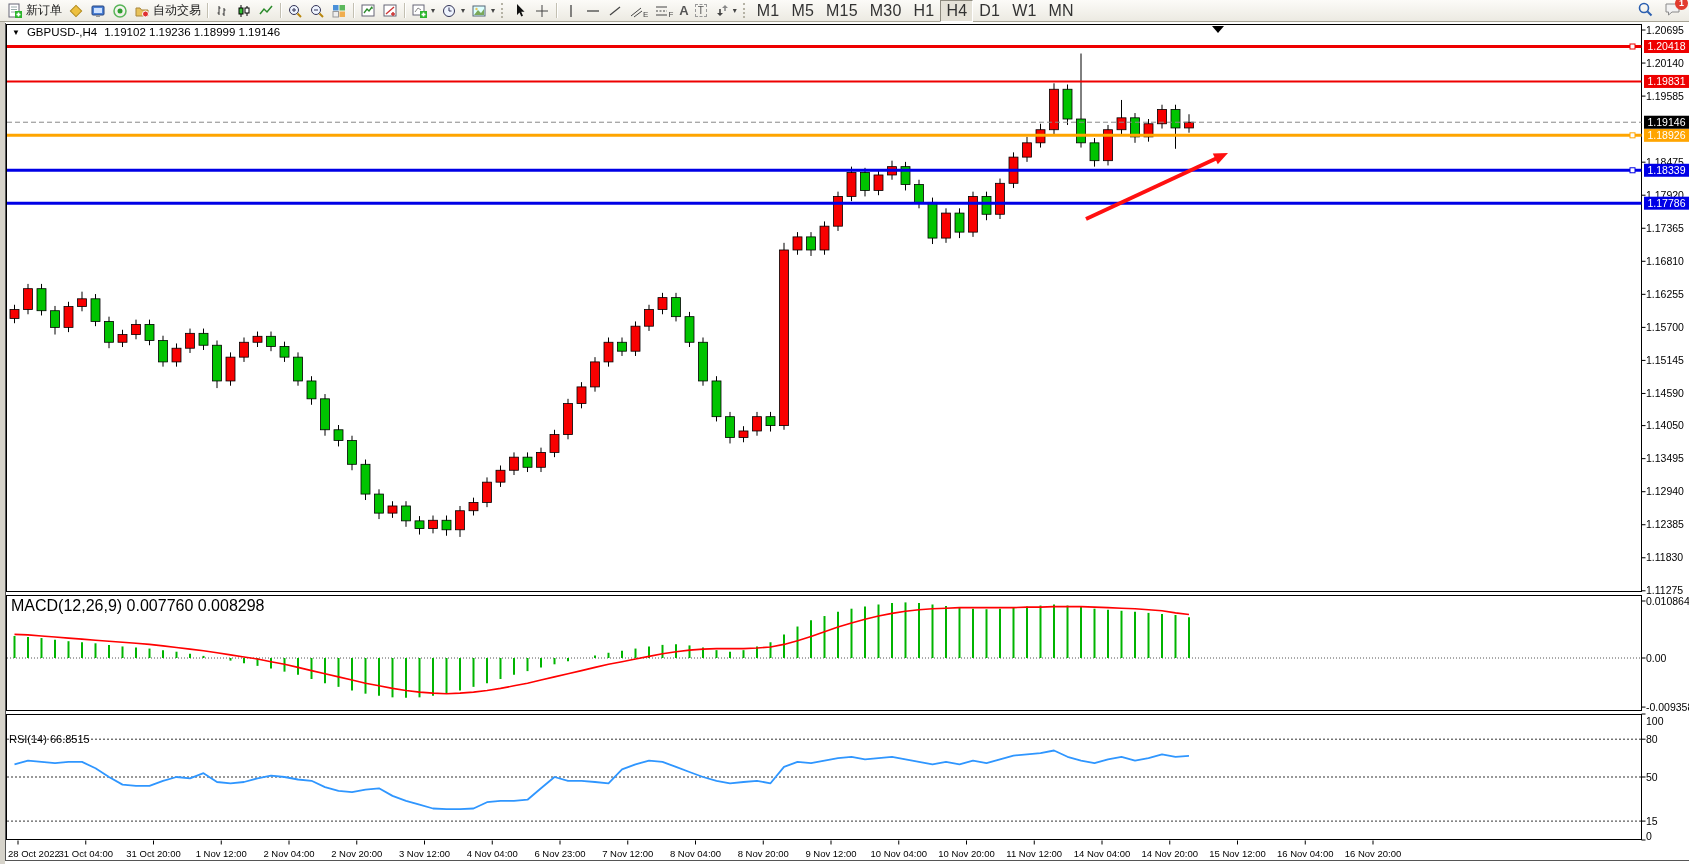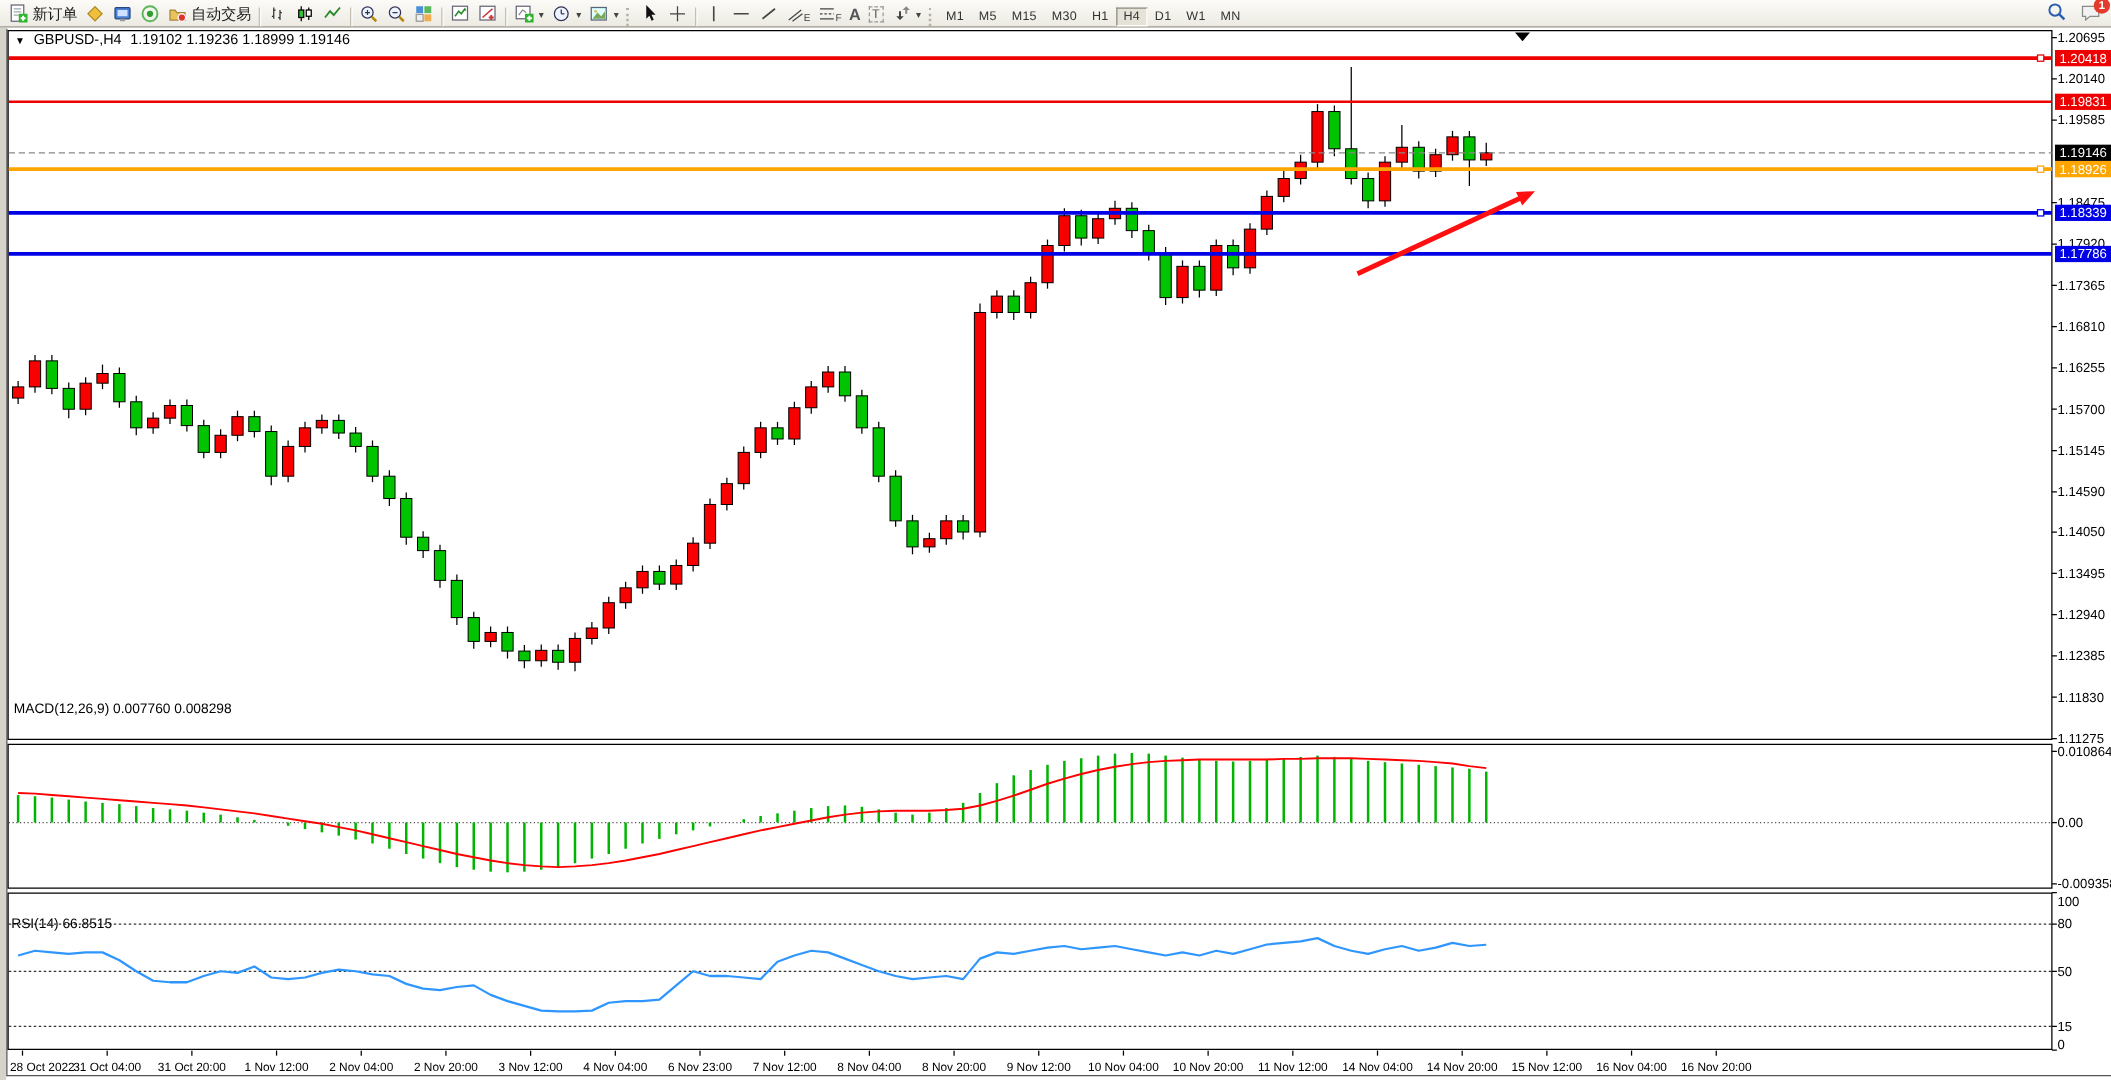--- a/index.html
+++ b/index.html
@@ -1,35 +1,35 @@
 <!DOCTYPE html>
 <html><head>
 <meta charset="utf-8">
 <style>
   html,body{margin:0;padding:0}
   body{width:1689px;height:864px;background:#d6d3ca;font-family:"Liberation Sans",sans-serif;overflow:hidden;position:relative}
-  #toolbar{position:absolute;top:0;left:0;width:1689px;height:22px;background:linear-gradient(#fcfbf8,#eceae2);border-bottom:1px solid #a7a496;display:flex;align-items:flex-end;z-index:5;font-size:12px;color:#1a1a1a;box-sizing:border-box;padding-left:4px}
+  #toolbar{position:absolute;top:0;left:0;width:1689px;height:22px;background:linear-gradient(#fcfbf8,#eceae2);border-bottom:1px solid #a7a496;display:flex;align-items:center;z-index:5;font-size:12px;color:#1a1a1a;box-sizing:border-box;padding-left:4px}
   .tb-btn{height:20px;display:flex;align-items:center;gap:3px;padding:0 3px;cursor:default}
   .tb-btn svg{display:block}
   .sep{width:1px;height:15px;background:#c3c0b2;margin:0 3px;box-shadow:1px 0 0 #fff}
   .grip{width:3px;height:15px;border-left:2px dotted #b5b2a5;margin:0 3px}
-  .tf{padding:2px 6px;font-size:10px;color:#333;letter-spacing:.2px}
+  .tf{padding:2px 6px;font-size:16px;color:#333;letter-spacing:.2px}
   .tf.active{background:#e5e2d8;border:1px solid;border-color:#8e8b80 #ffffff #ffffff #8e8b80;padding:1px 5px}
   .right-group{margin-left:auto;display:flex;align-items:center;padding-right:8px}
   .chat-wrap{position:relative;margin-left:10px}
   .chat-badge{position:absolute;top:-4px;right:-7px;background:#e23b2e;color:#fff;border-radius:50%;width:13px;height:13px;font-size:9px;line-height:13px;text-align:center;font-weight:bold}
   .glyph-e,.glyph-f{font-size:8px;color:#444;margin-left:-3px;align-self:flex-end;padding-bottom:2px}
   .letter-a{font-size:13px;color:#555;font-weight:bold}
   .letter-t{font-size:10px;color:#555;border:1px dashed #999;padding:0 2px;line-height:11px}
   .caret{font-size:8px;color:#444;margin-left:1px}
   #chart-svg{position:absolute;top:0;left:0;z-index:1}
   .overlay{position:absolute;z-index:3;font-size:11.5px;color:#000;pointer-events:none;white-space:nowrap}
   #ohlc-info{left:12px;top:26px;display:flex;gap:7px;align-items:center}
   #ohlc-info .tri{font-size:8px;color:#000}
-  #macd-label{left:11px;top:561px;font-size:11px}
+  #macd-label{left:11px;top:597px;font-size:16px}
   #rsi-label{left:9px;top:733px;font-size:11px}
   svg text{font-family:"Liberation Sans",sans-serif;font-size:10.5px;fill:#000}
   svg text.t{font-size:9.5px}
   svg text.badge-txt{fill:#fff;font-size:10.5px}
 </style>
 </head>
 <body>
 
 <div id="toolbar">
   <div class="tb-btn">

